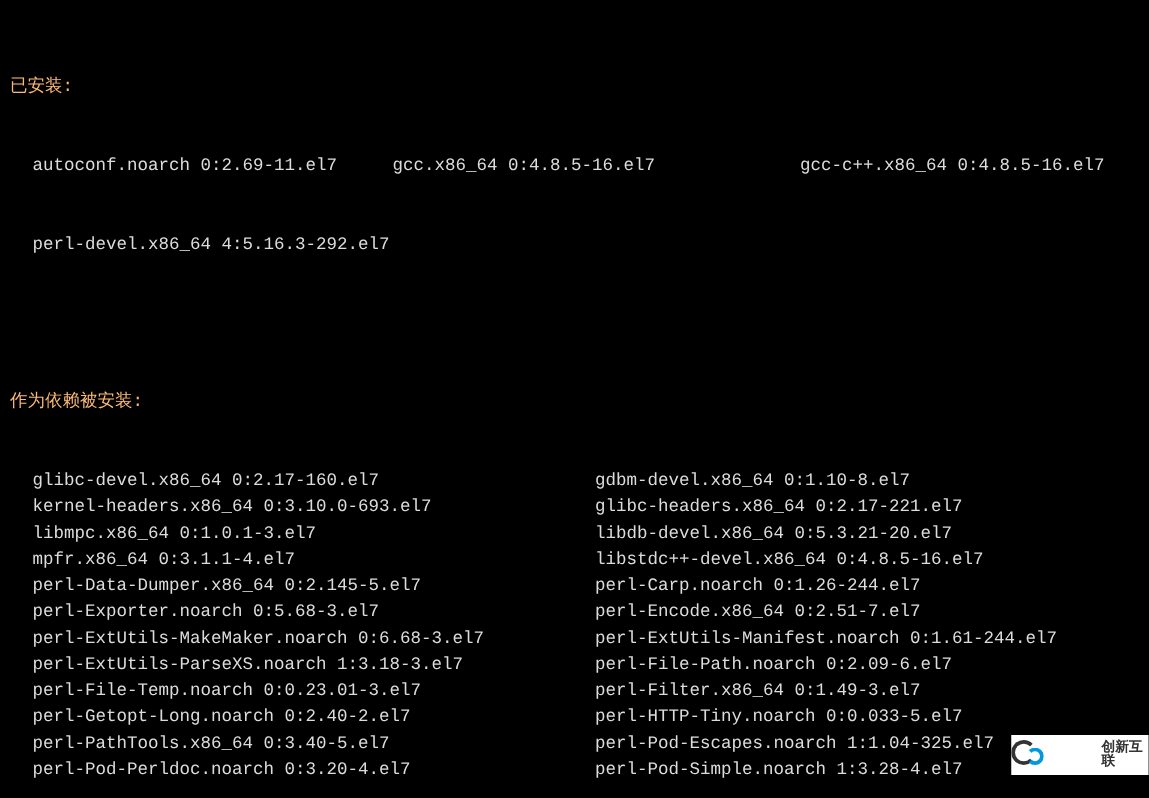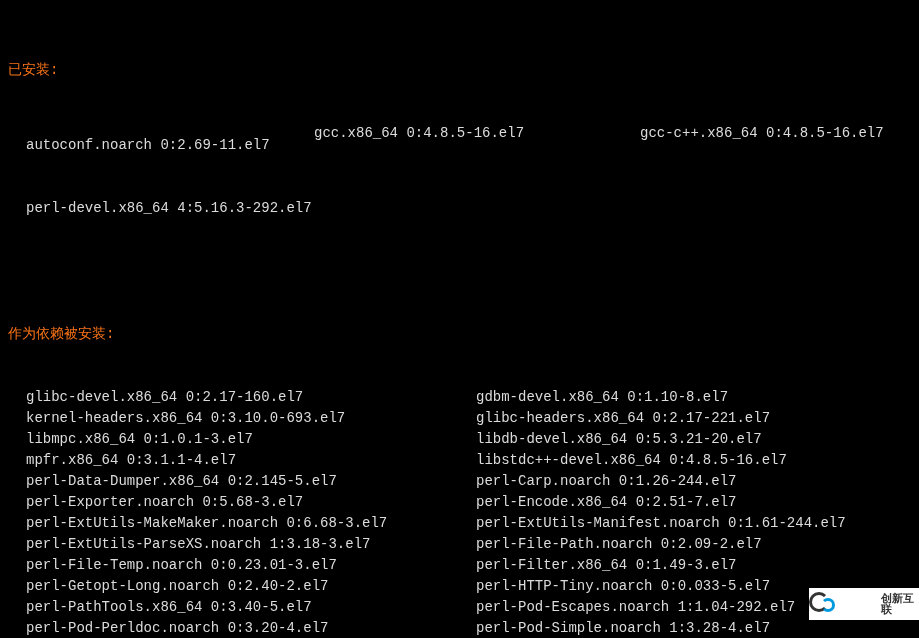--- a/index.html
+++ b/index.html
@@ -13,31 +13,31 @@
       width: 919px;
       height: 638px;
       overflow: hidden;
       position: relative;
     }
     .terminal {
       padding: 0 8px;
       white-space: pre;
     }
     .header-line {
-      color: #f97316;
+      color: #fdba74;
       padding-top: 18px;
     }
     .installed-row {
       display: flex;
       padding-left: 18px;
     }
     .installed-item {
       display: inline-block;
     }
-    .installed-item-1 { width: 288px; margin-top: 12px; }
+    .installed-item-1 { width: 288px; }
     .installed-item-2 { width: 326px; }
     .section-gap { height: 21px; }
     .deps-container {
       display: flex;
       padding-left: 18px;
     }
     .deps-col {
       display: flex;
       flex-direction: column;
     }
@@ -131,24 +131,24 @@
       
     </div>
     <div class="deps-col deps-col-right">
       <div class="dep-line">gdbm-devel.x86_64 0:1.10-8.el7</div>
       <div class="dep-line">glibc-headers.x86_64 0:2.17-221.el7</div>
       <div class="dep-line">libdb-devel.x86_64 0:5.3.21-20.el7</div>
       <div class="dep-line">libstdc++-devel.x86_64 0:4.8.5-16.el7</div>
       <div class="dep-line">perl-Carp.noarch 0:1.26-244.el7</div>
       <div class="dep-line">perl-Encode.x86_64 0:2.51-7.el7</div>
       <div class="dep-line">perl-ExtUtils-Manifest.noarch 0:1.61-244.el7</div>
-      <div class="dep-line">perl-File-Path.noarch 0:2.09-2.el7</div>
+      <div class="dep-line">perl-File-Path.noarch 0:2.09-6.el7</div>
       <div class="dep-line">perl-Filter.x86_64 0:1.49-3.el7</div>
       <div class="dep-line">perl-HTTP-Tiny.noarch 0:0.033-5.el7</div>
-      <div class="dep-line">perl-Pod-Escapes.noarch 1:1.04-292.el7</div>
+      <div class="dep-line">perl-Pod-Escapes.noarch 1:1.04-325.el7</div>
       <div class="dep-line">perl-Pod-Simple.noarch 1:3.28-4.el7</div>
       
       
       
       
       
       
       
       
     </div>

